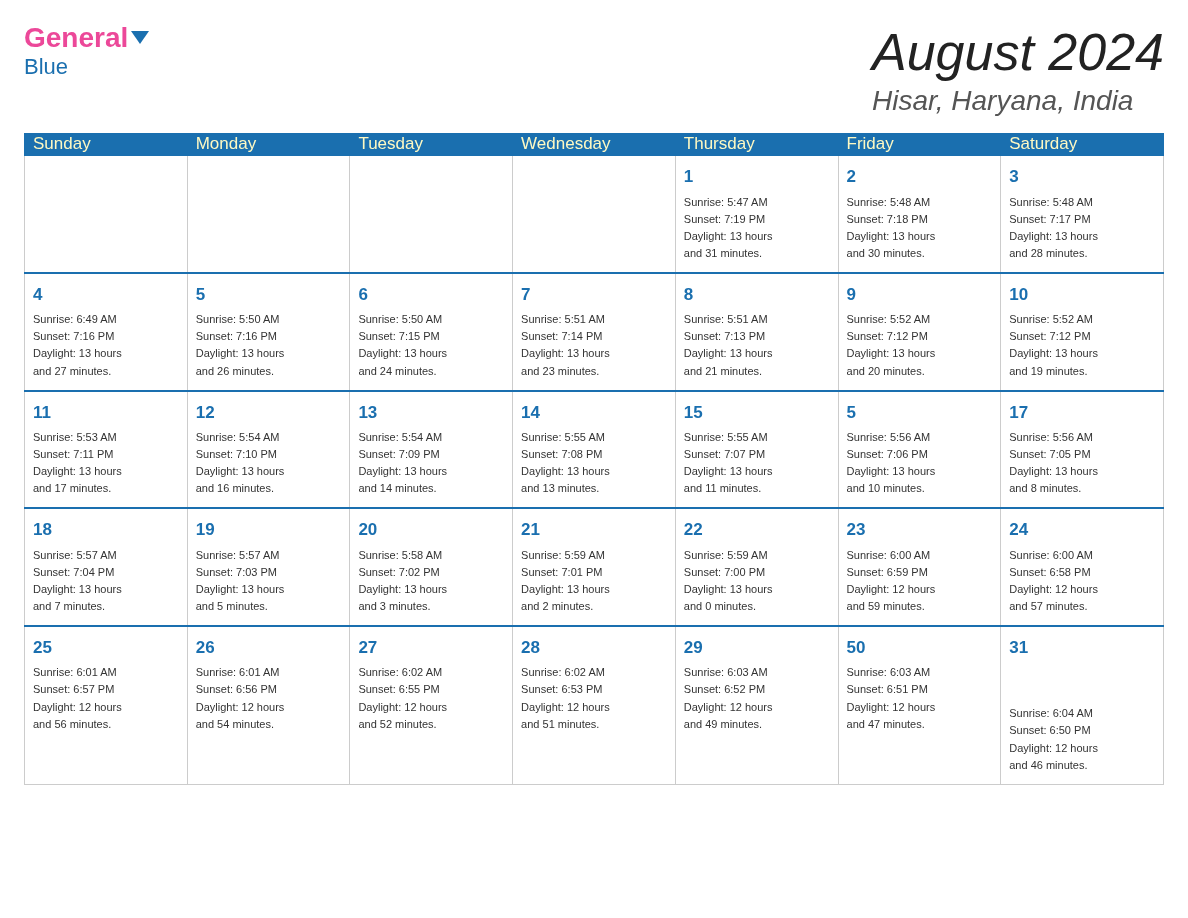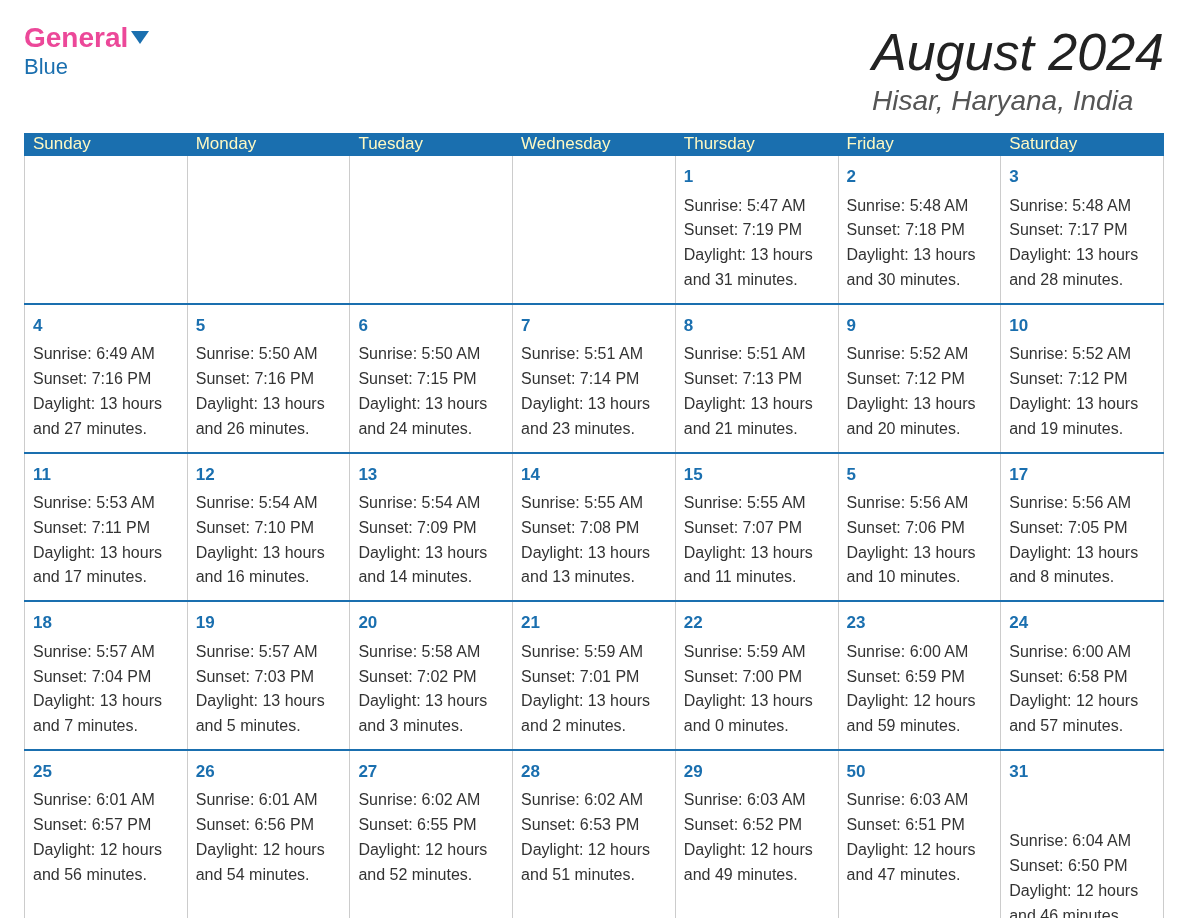--- a/index.html
+++ b/index.html
@@ -75,21 +75,21 @@
       line-height: 1.5;
     }
     .day-number {
       font-size: 17px;
       color: #1a6faf;
       font-weight: bold;
       display: block;
       margin-bottom: 4px;
     }
     .day-info {
-      font-size: 16px;
+      font-size: 11px;
       color: #333;
       line-height: 1.55;
     }
     tbody tr td:first-child .day-number,
     tbody tr td:nth-child(7) .day-number {
       color: #1a6faf;
     }
     tbody td.empty {
       background: #fff;
     }

